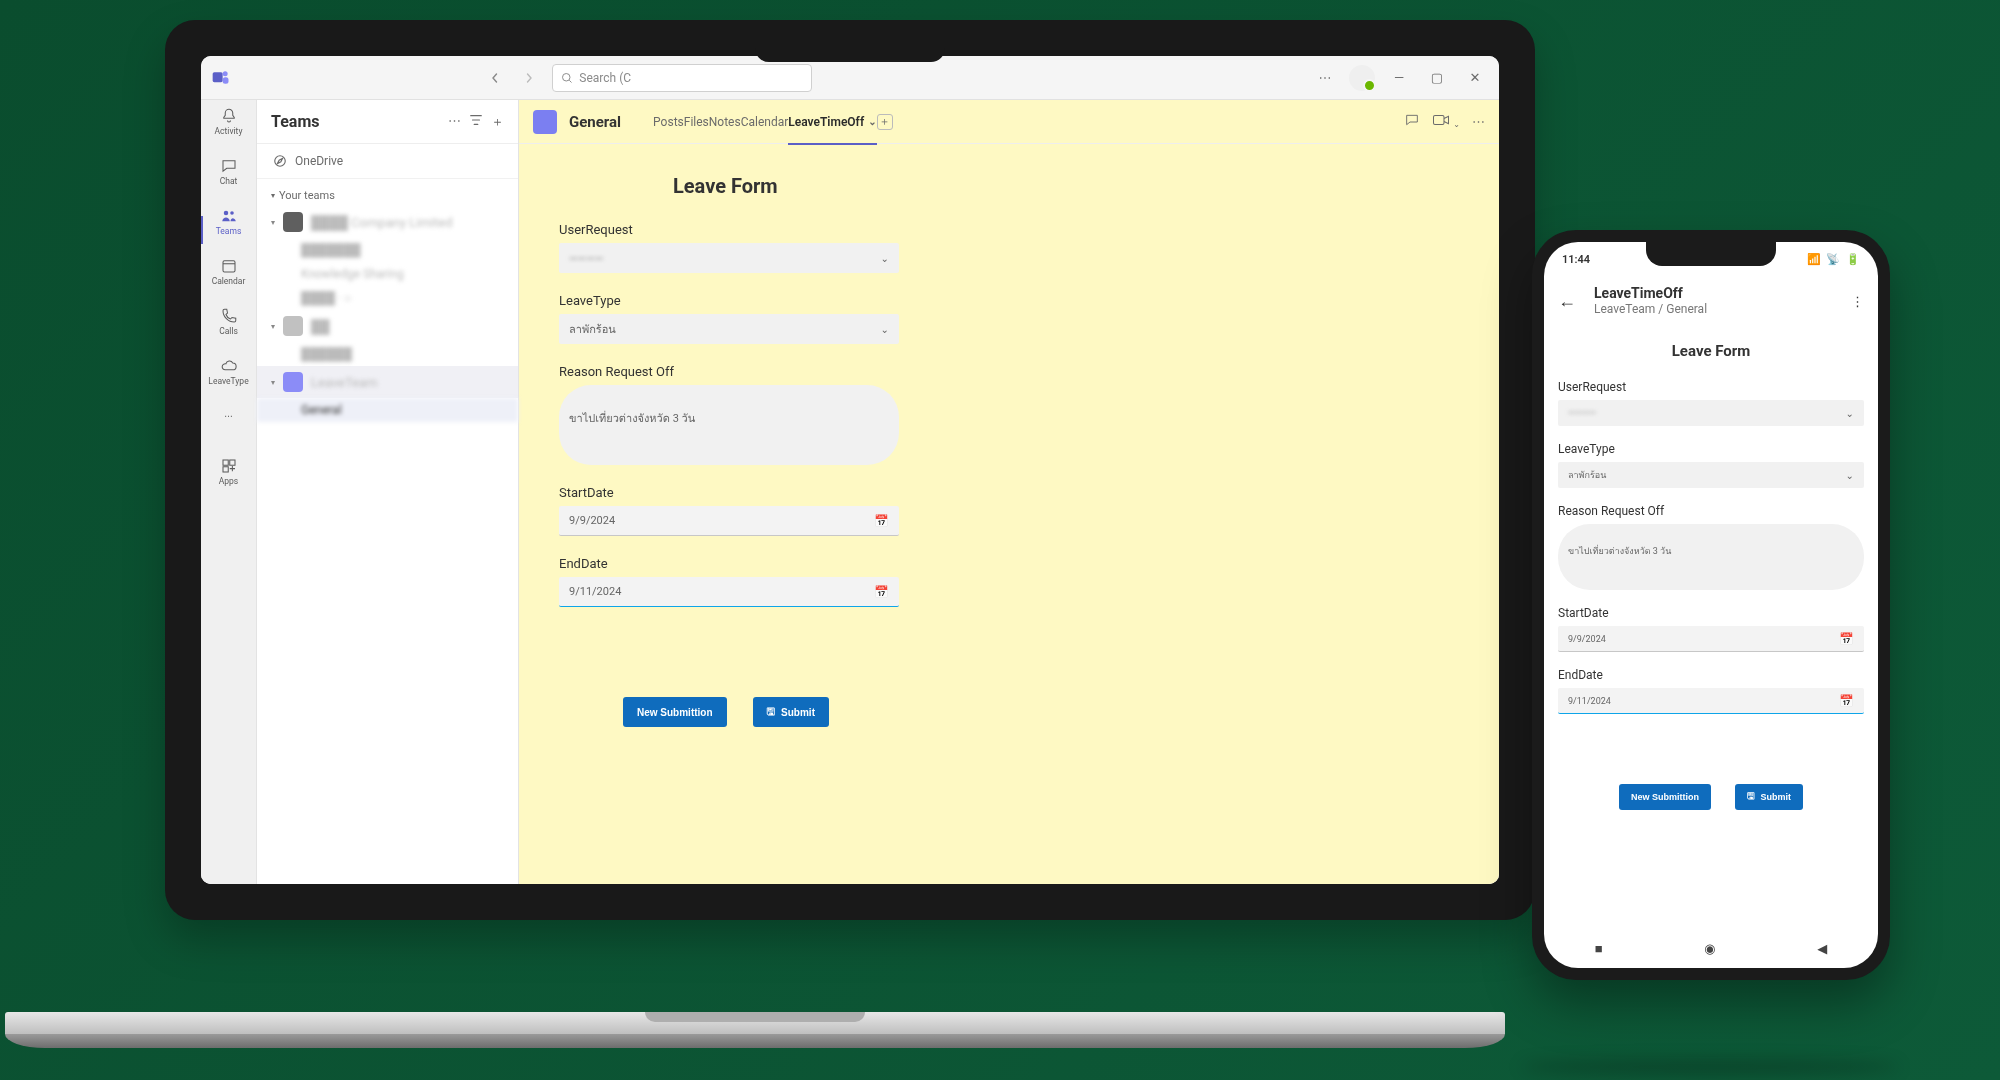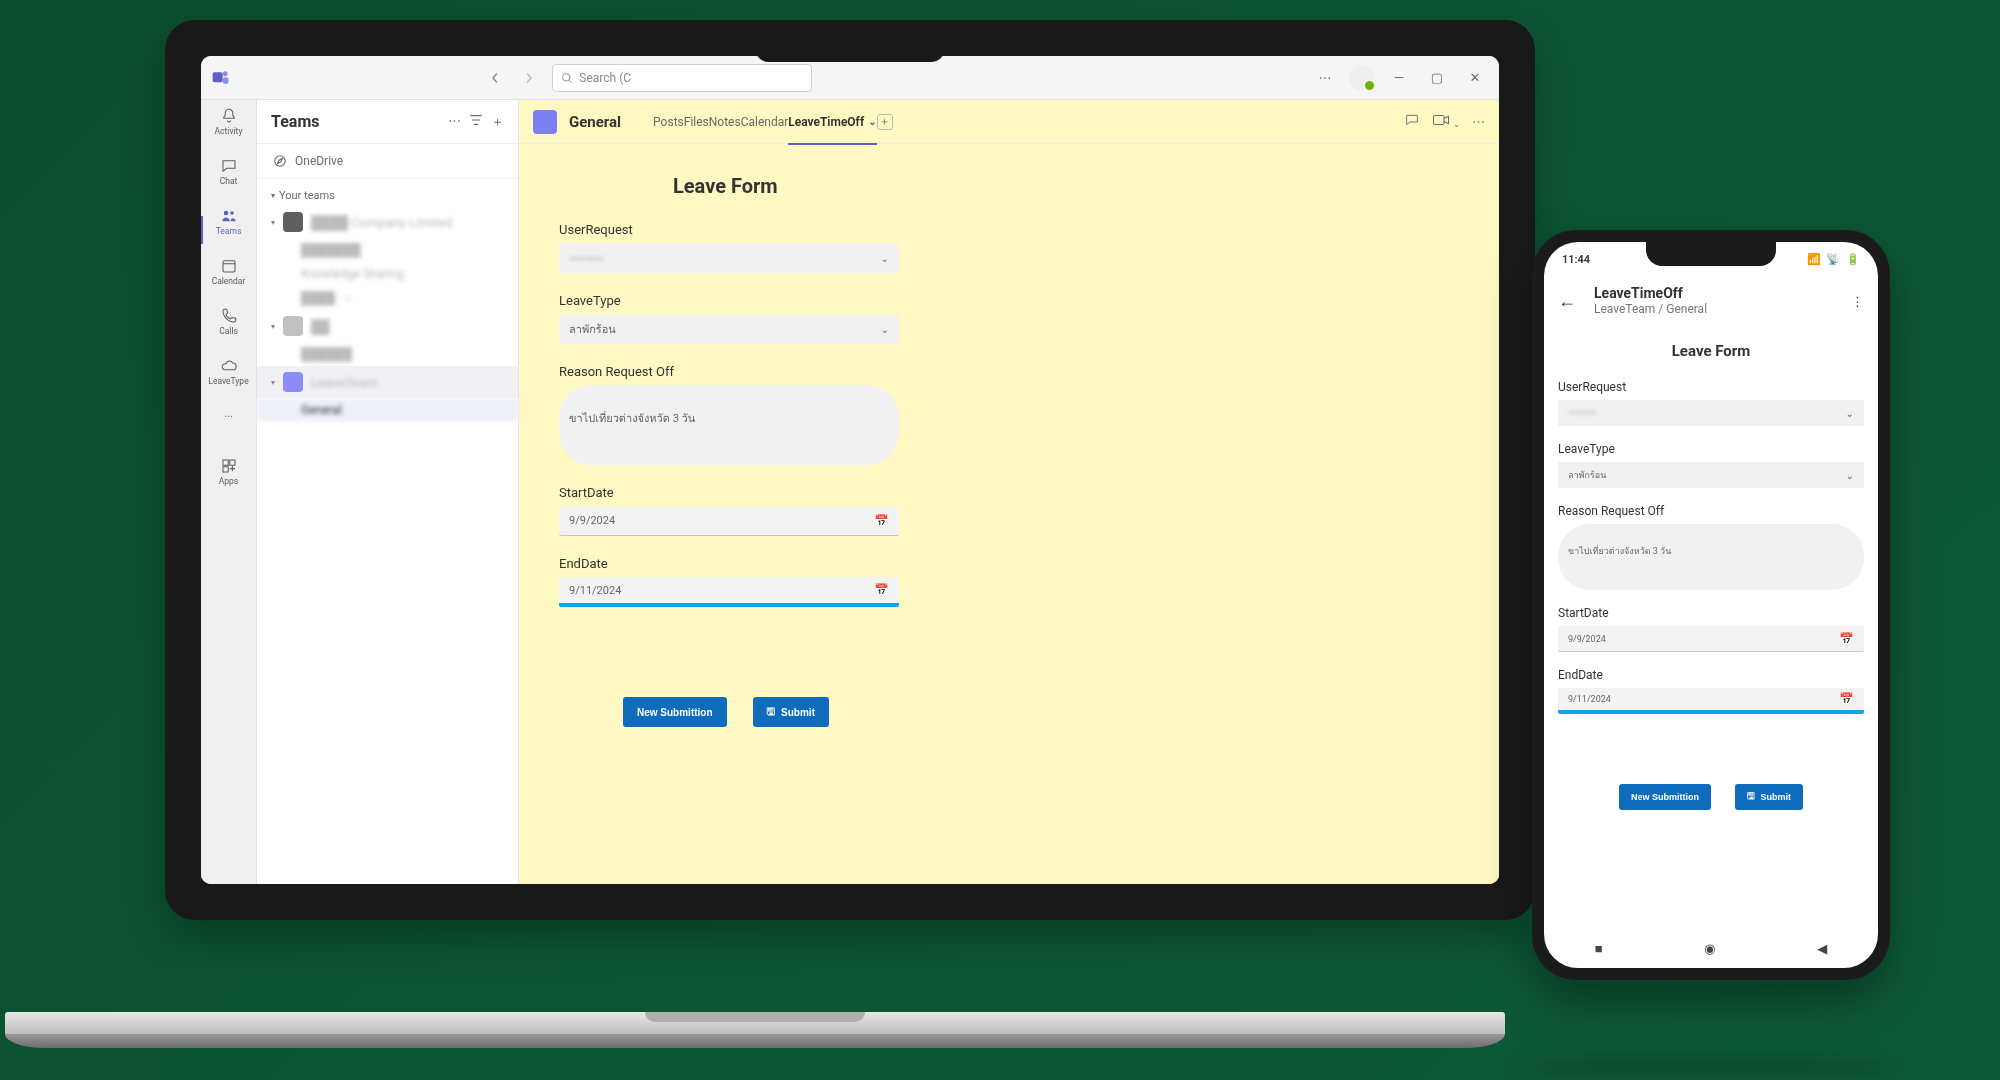--- a/index.html
+++ b/index.html
@@ -270,21 +270,21 @@
     height: 80px;
     align-items:flex-start;
     padding-top: 24px;
     border-radius: 32px;
   }
   .control.date {
     border-bottom: 1px solid #c7c7c7;
     background: #f3f3f3;
     text-align: right;
   }
-  .control.date.focus { border-bottom: 4px solid #0ea5e9; }
+  .control.date.focus { border-bottom: 1px solid #0ea5e9; }
   .chev { color:#666; font-size:10px; }
   .cal-ic { color:#888; font-size:12px; }
 
   .form-buttons {
     display:flex;
     gap: 26px;
     margin-top: 90px;
     margin-left: 64px;
   }
   .btn {

